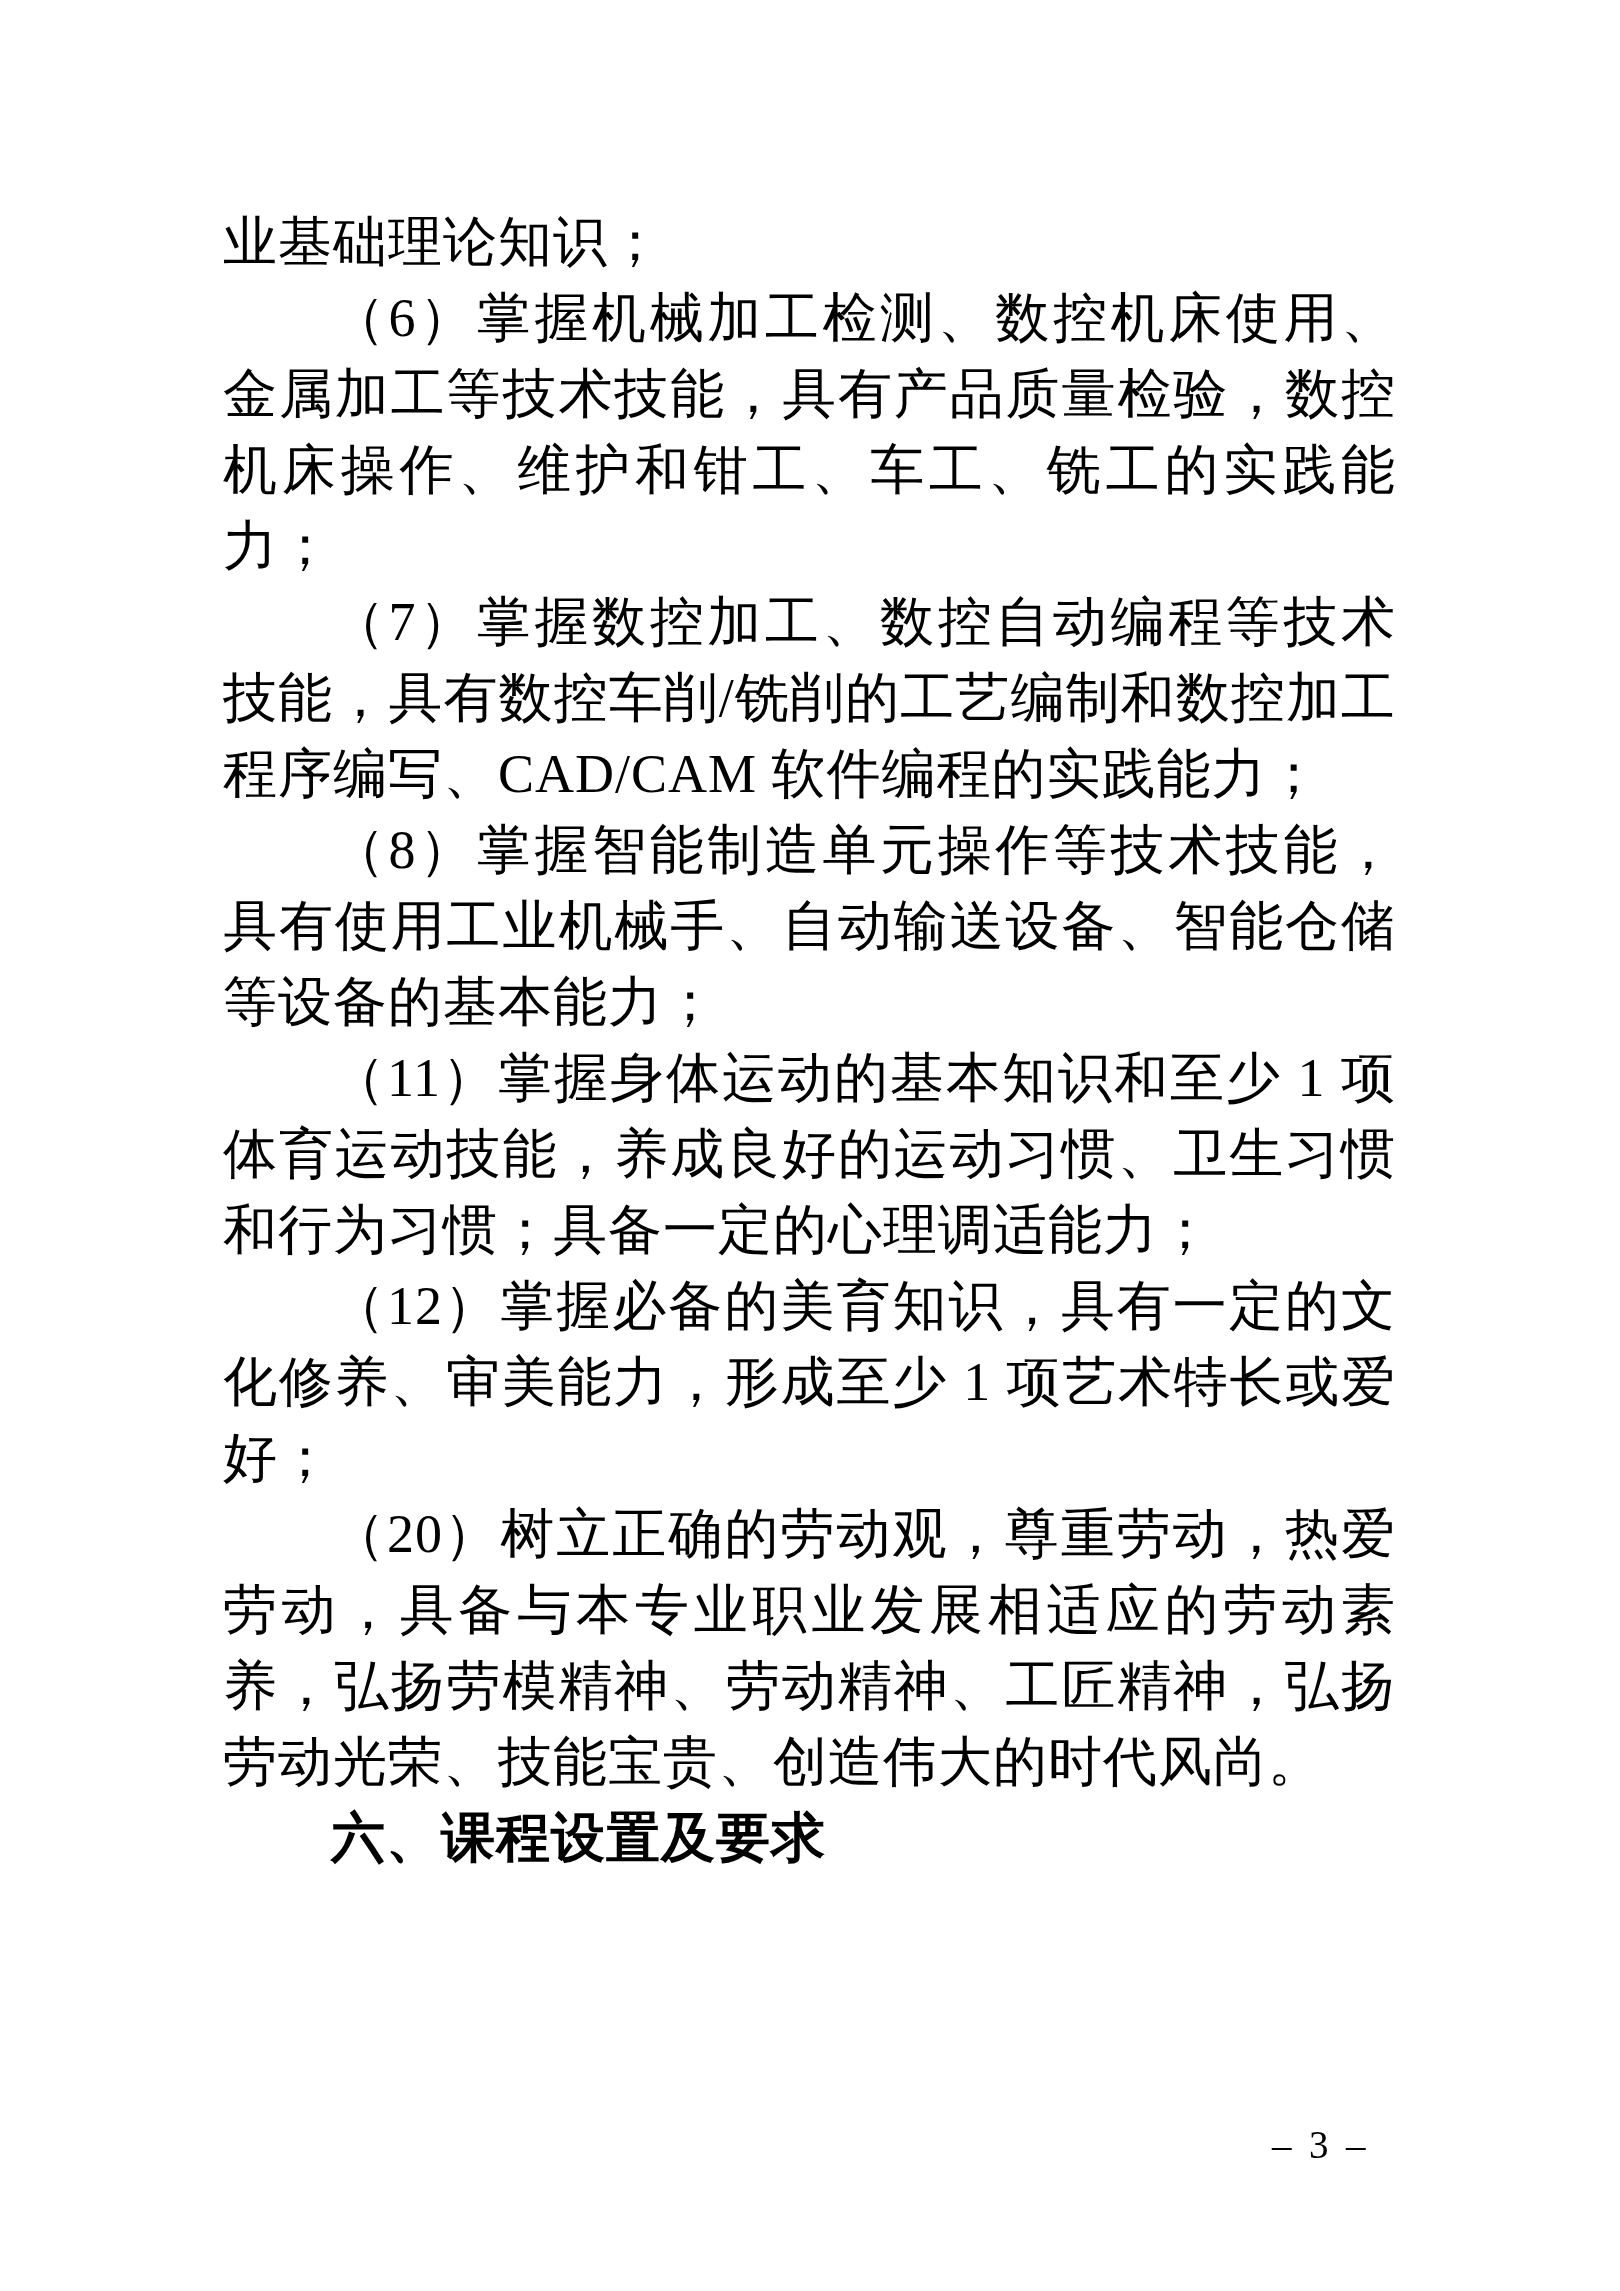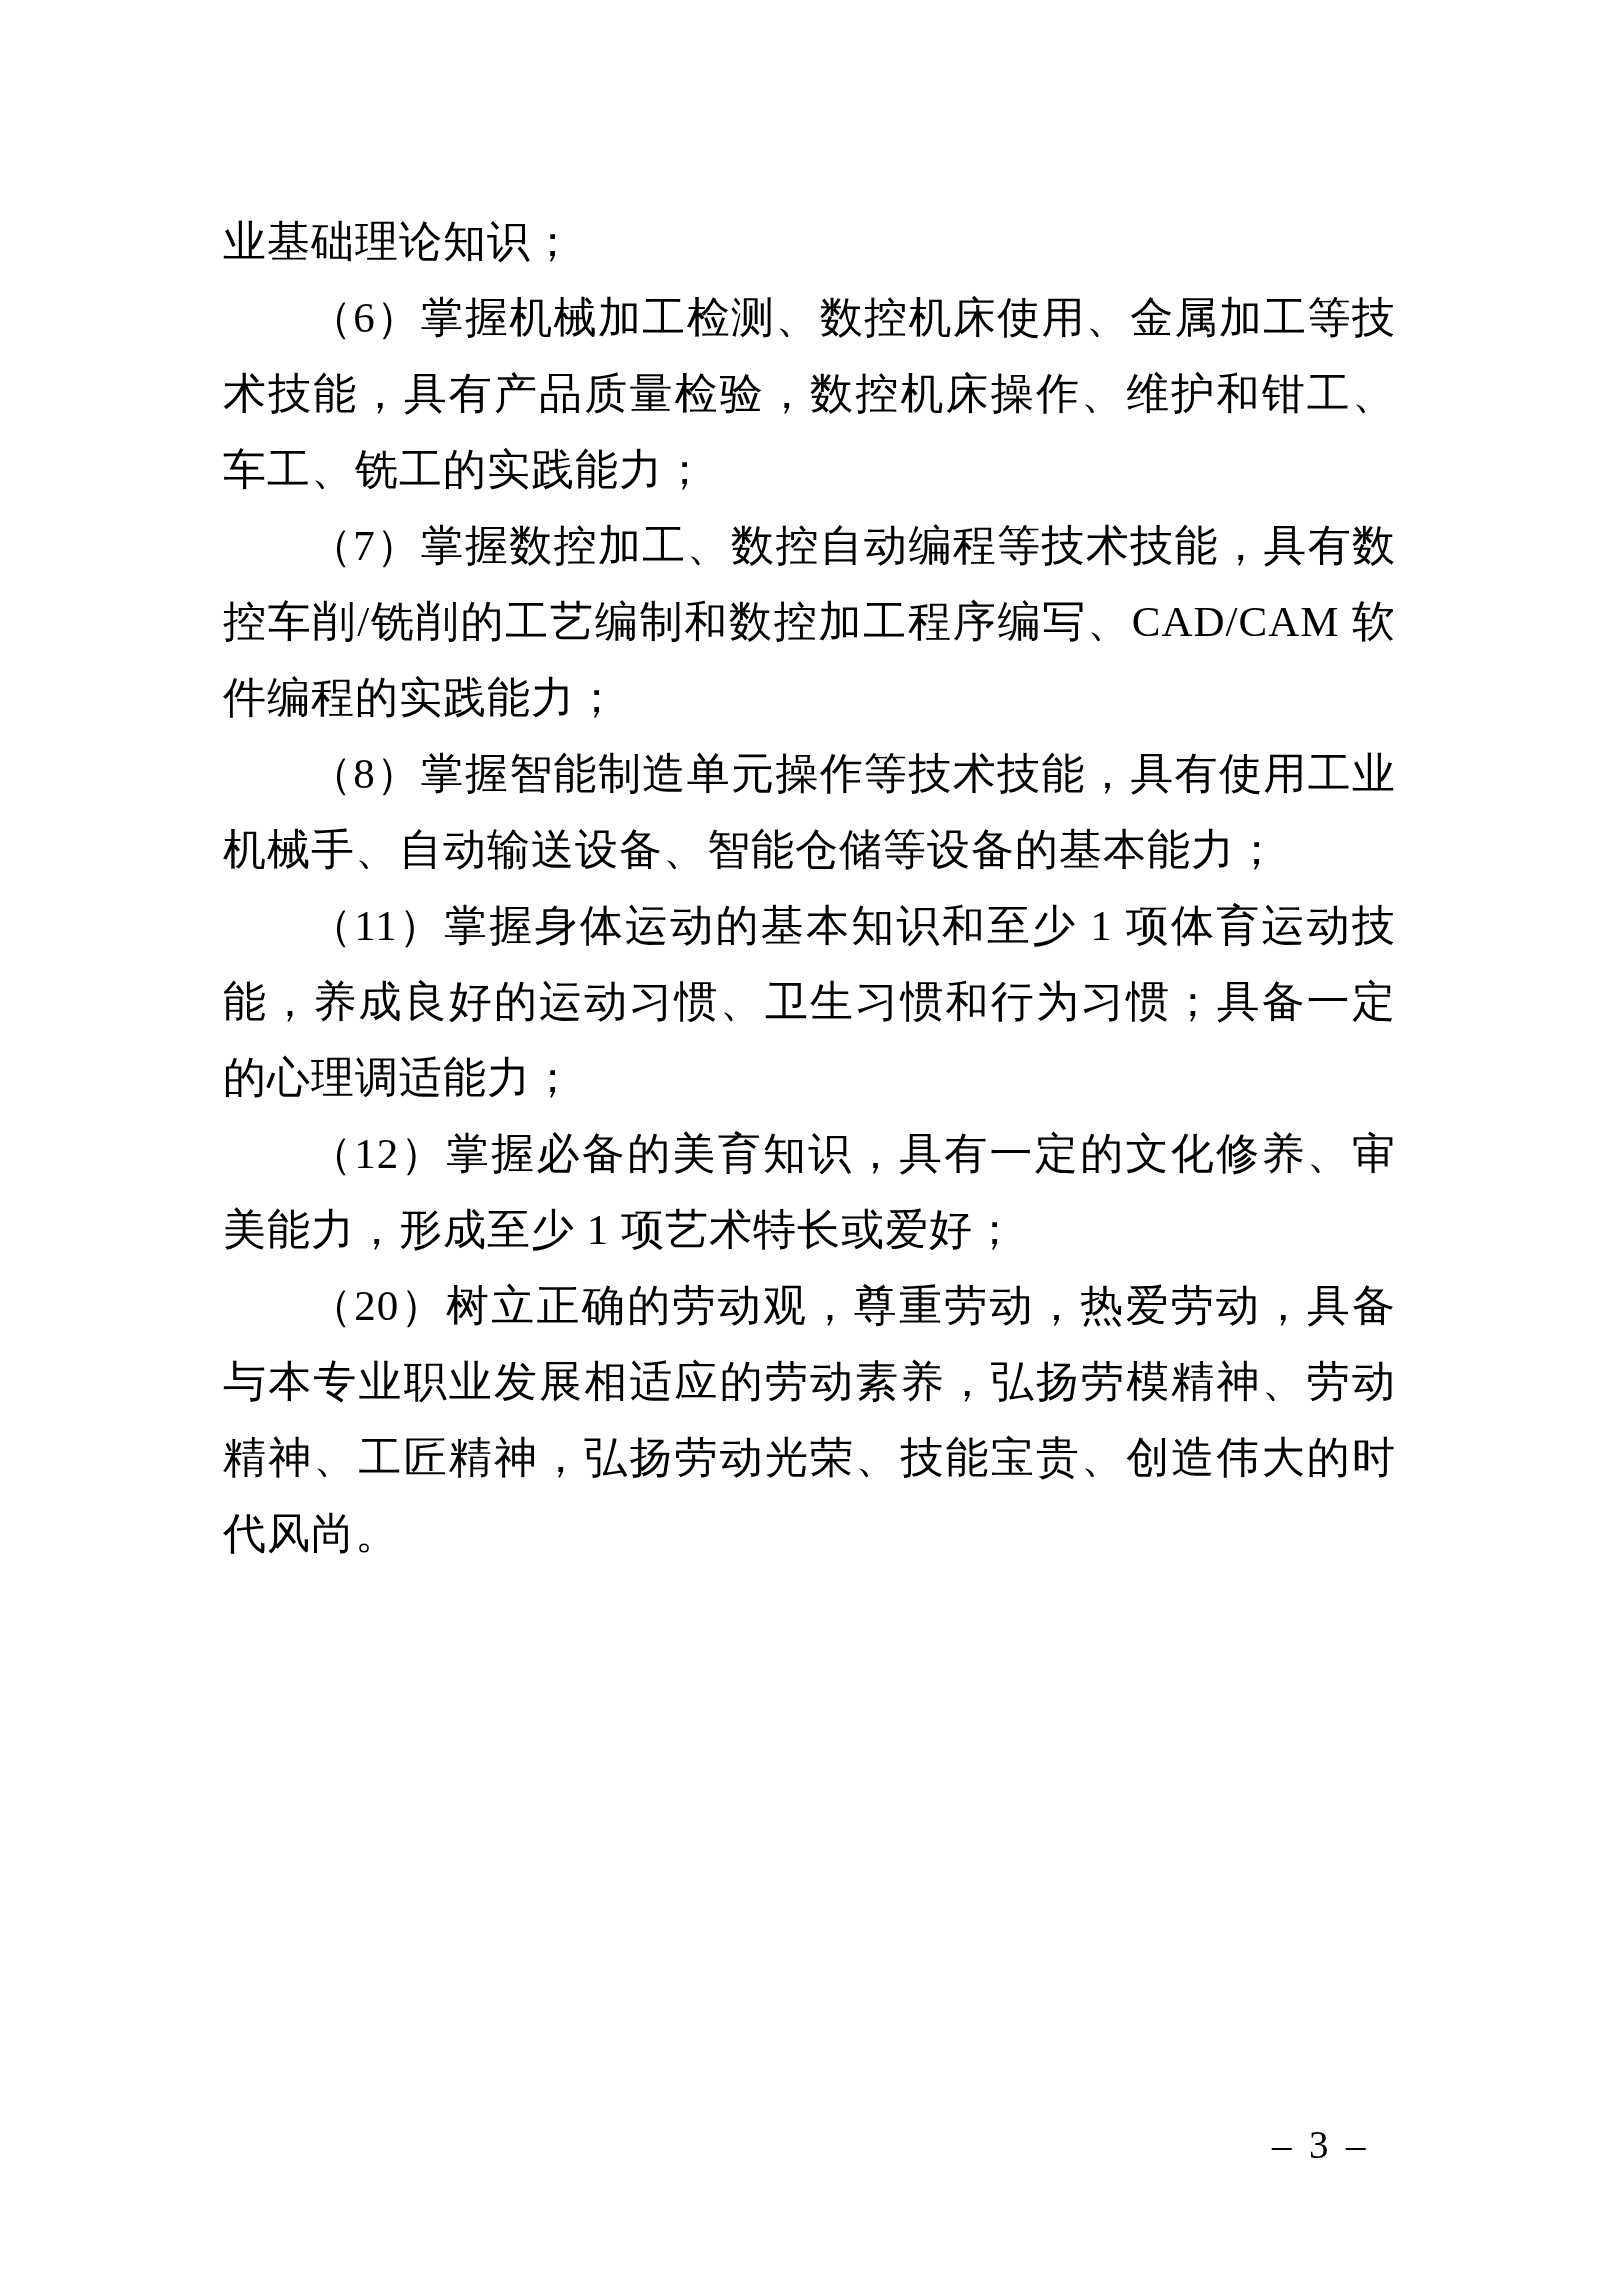--- a/index.html
+++ b/index.html
@@ -17,21 +17,21 @@
     overflow: hidden;
   }
   .content {
     position: absolute;
     left: 223px;
     top: 204px;
     width: 1173px;
   }
   .para {
     margin: 0;
-    font-size: 43px;
+    font-size: 54px;
     line-height: 76px;
     text-align: justify;
     text-justify: inter-ideograph;
     text-indent: 2em;
     letter-spacing: 1px;
     word-break: break-all;
   }
   .para.no-indent {
     text-indent: 0;
   }
@@ -54,16 +54,17 @@
 
 <div class="page">
   <div class="content">
     <p class="para no-indent">业基础理论知识；</p>
     <p class="para">（6）掌握机械加工检测、数控机床使用、金属加工等技术技能，具有产品质量检验，数控机床操作、维护和钳工、车工、铣工的实践能力；</p>
     <p class="para">（7）掌握数控加工、数控自动编程等技术技能，具有数控车削/铣削的工艺编制和数控加工程序编写、CAD/CAM 软件编程的实践能力；</p>
     <p class="para">（8）掌握智能制造单元操作等技术技能，具有使用工业机械手、自动输送设备、智能仓储等设备的基本能力；</p>
     <p class="para">（11）掌握身体运动的基本知识和至少 1 项体育运动技能，养成良好的运动习惯、卫生习惯和行为习惯；具备一定的心理调适能力；</p>
     <p class="para">（12）掌握必备的美育知识，具有一定的文化修养、审美能力，形成至少 1 项艺术特长或爱好；</p>
     <p class="para">（20）树立正确的劳动观，尊重劳动，热爱劳动，具备与本专业职业发展相适应的劳动素养，弘扬劳模精神、劳动精神、工匠精神，弘扬劳动光荣、技能宝贵、创造伟大的时代风尚。</p>
+    <p class="para heading">六、课程设置及要求</p>
   </div>
   <div class="footer">– 3 –</div>
 </div>
 
 
 </body></html>

